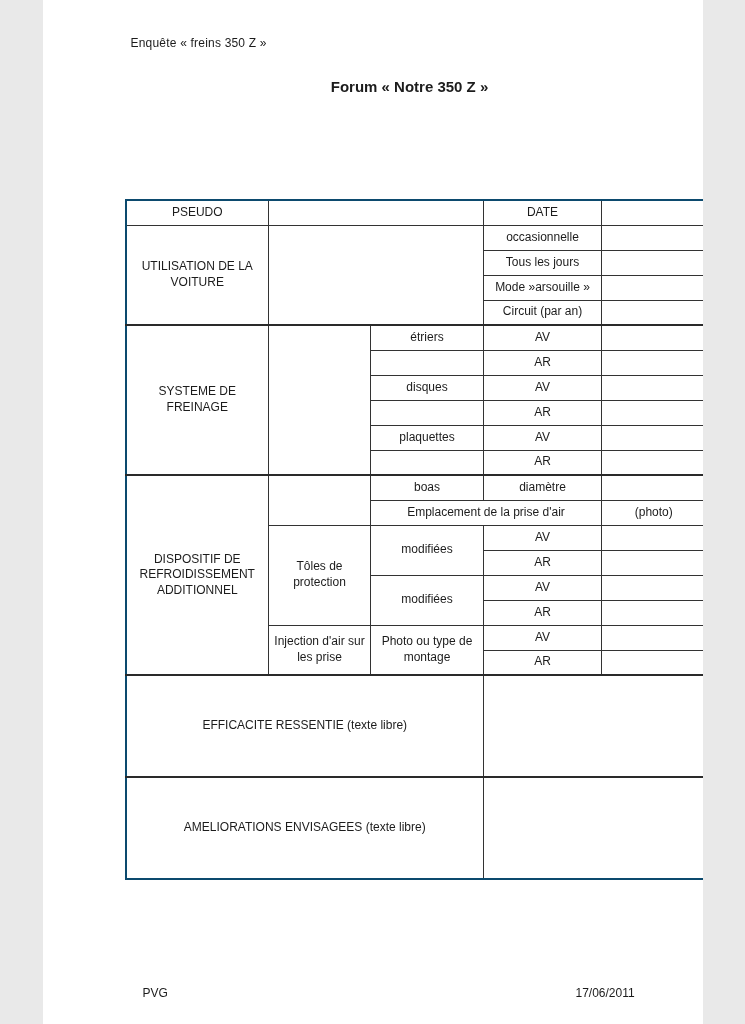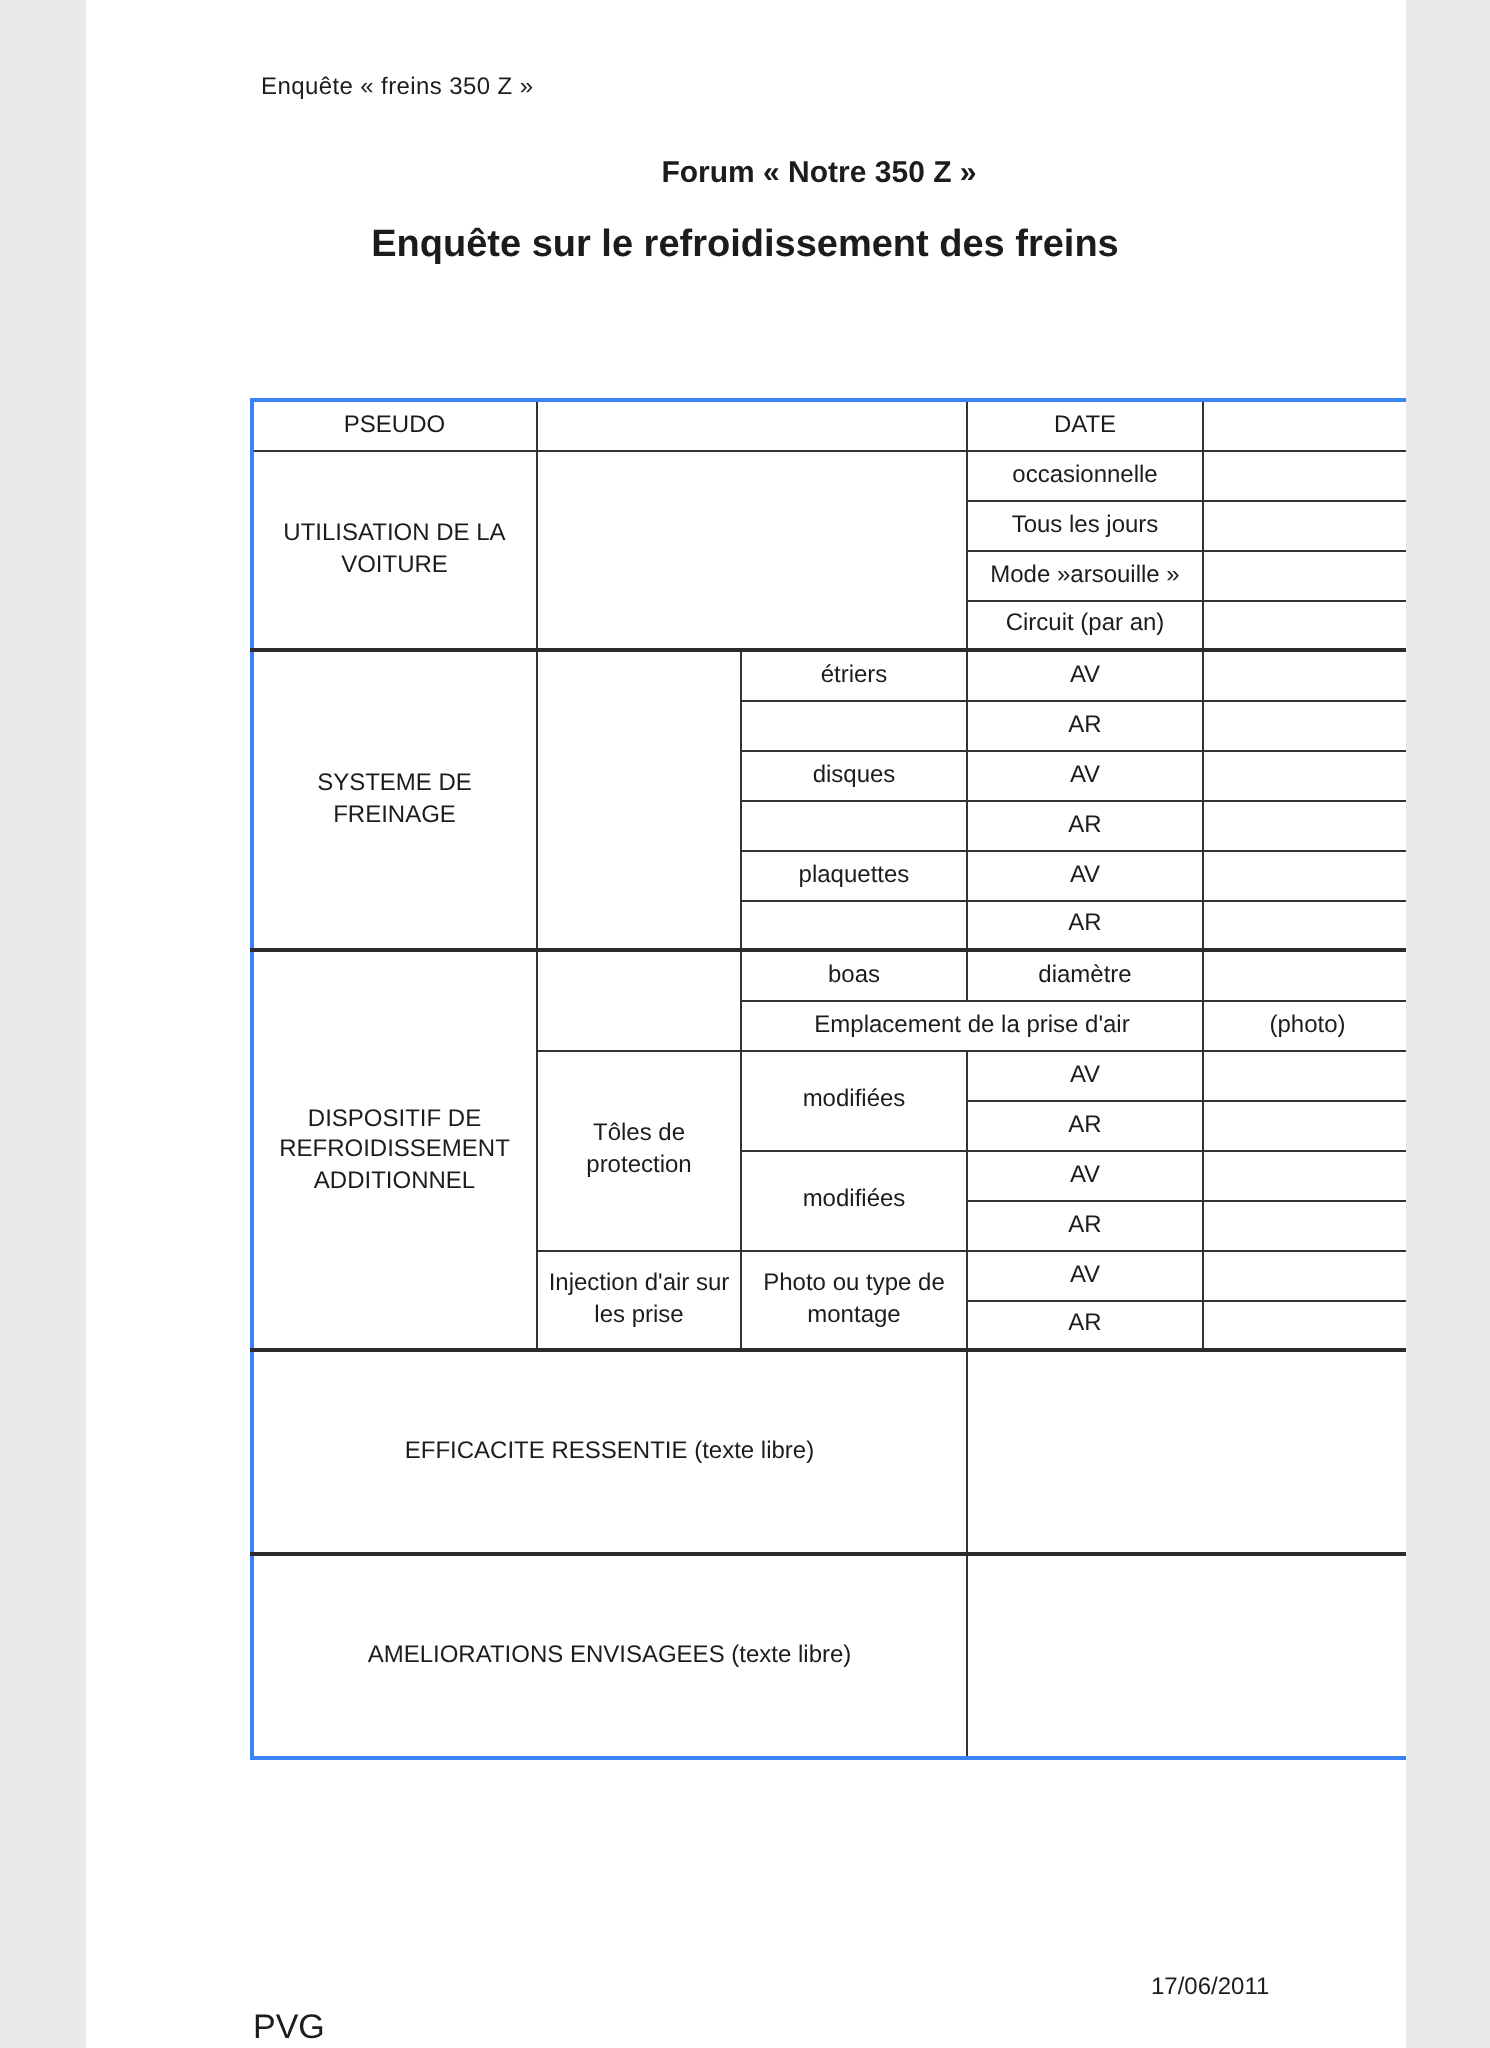--- a/index.html
+++ b/index.html
@@ -21,45 +21,44 @@
     text-align:center;font-size:15px;font-weight:bold;padding-left:37px;
   }
   .main-title{
     position:absolute;left:0;top:112px;width:100%;
     text-align:center;font-size:19px;font-weight:bold;
   }
   table.survey{
     position:absolute;left:82px;top:199px;
     border-collapse:collapse;table-layout:fixed;
     width:581px;
-    border:2px solid #3b82f6;
+    border:2px solid #0c4a6e;
   }
   table.survey td{
     border:1px solid #333333;
     font-size:12px;line-height:1.3;
     text-align:center;vertical-align:middle;
     padding:1px 3px;
     overflow:hidden;
   }
   tr.r{height:25px;}
   tr.big{height:102px;}
   tr.section td{border-top:2px solid #2a2a2a;}
   td.lbl-left{text-align:left;padding-left:8px;}
   td.toles{padding-left:10px;padding-right:10px;}
-  .footer-left{position:absolute;left:84px;top:986px;font-size:17px;margin-top:18px;}
+  .footer-left{position:absolute;left:100px;top:986px;font-size:12px;}
   .footer-date{position:absolute;left:533px;top:986px;font-size:12px;}
 </style>
 </head>
 <body>
 
 <div class="page">
 
   <div class="hdr-left">Enquête « freins 350 Z »</div>
   <div class="forum-title">Forum « Notre 350 Z »</div>
-  <div class="main-title">Enquête sur le refroidissement des freins</div>
 
   <table class="survey">
     <colgroup>
       <col style="width:143px">
         <col style="width:102px">
         <col style="width:113px">
         <col style="width:118px">
         <col style="width:105px">
     </colgroup>
 

